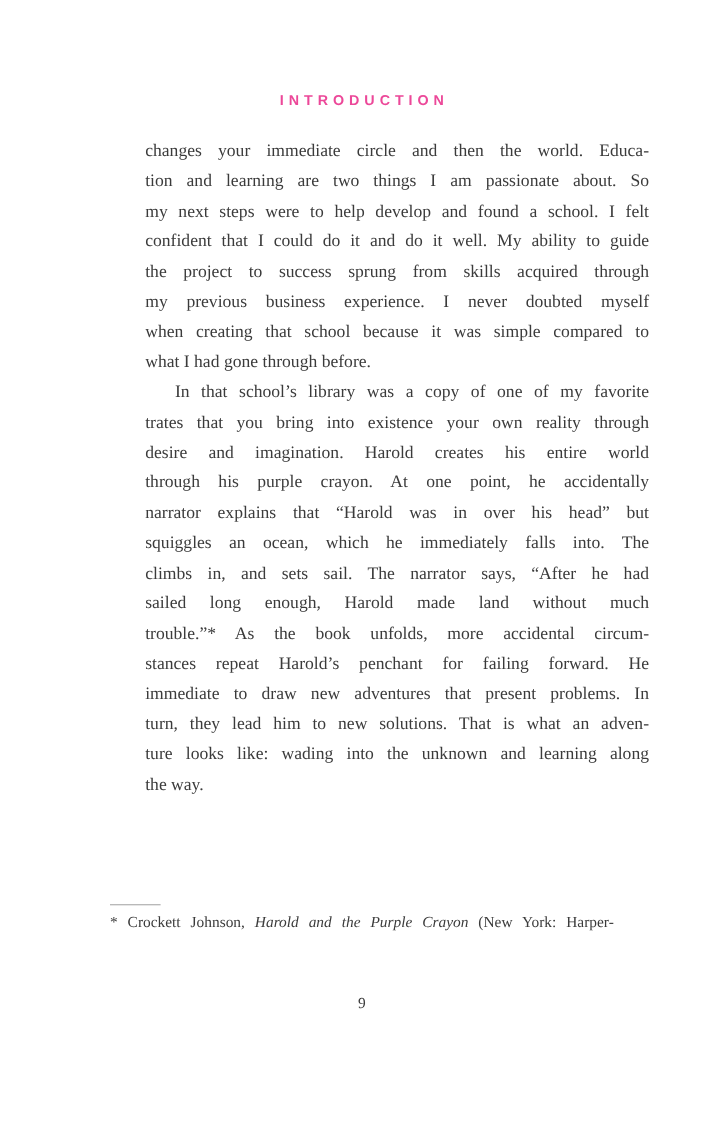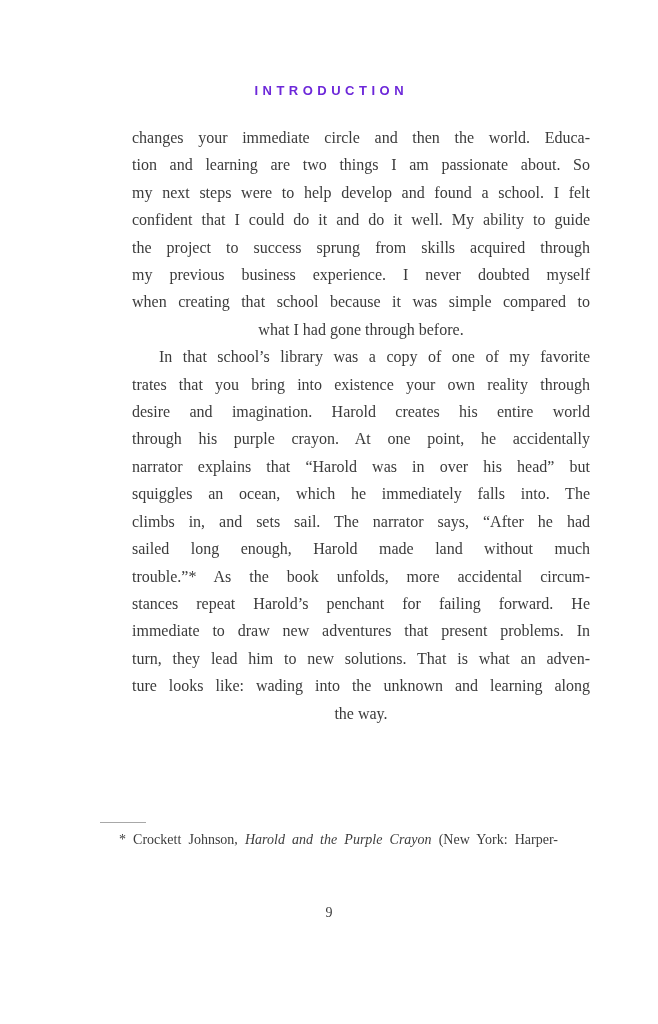--- a/index.html
+++ b/index.html
@@ -16,34 +16,34 @@
     position: absolute;
     top: 83px;
     left: 0;
     width: 100%;
     text-align: center;
     font-family: "Liberation Sans", sans-serif;
     font-size: 13px;
     font-weight: 700;
     letter-spacing: 4.5px;
     text-indent: 4.5px;
-    color: #6d28d9;
+    color: #ec4899;
   }
   .body-text {
     position: absolute;
     top: 124px;
     left: 100px;
     width: 458px;
     font-size: 16px;
     color: #3b3b3b;
     margin-left: 32px;
   }
   .line {
     line-height: 27.4px;
-    text-align: center;
+    text-align: left;
   }
   .line.justify {
     text-align: justify;
     text-align-last: justify;
     text-justify: inter-word;
   }
   .line.indent {
     text-indent: 27px;
   }
   .italic { font-style: italic; }
@@ -54,21 +54,21 @@
     width: 458px;
     color: #3b3b3b;
   }
   .footnote-rule {
     width: 46px;
     height: 0;
     border-top: 1px solid #a8a8a8;
     margin-bottom: 7px;
   }
   .footnote-lines { font-size: 14px; }
-  .footnote-lines .line { line-height: 20.5px; margin-left: 19px; }
+  .footnote-lines .line { line-height: 20.5px; }
   .page-number {
     position: absolute;
     top: 905px;
     left: 0;
     width: 100%;
     text-align: center;
     font-size: 14px;
     color: #3b3b3b;
   }
 </style>

